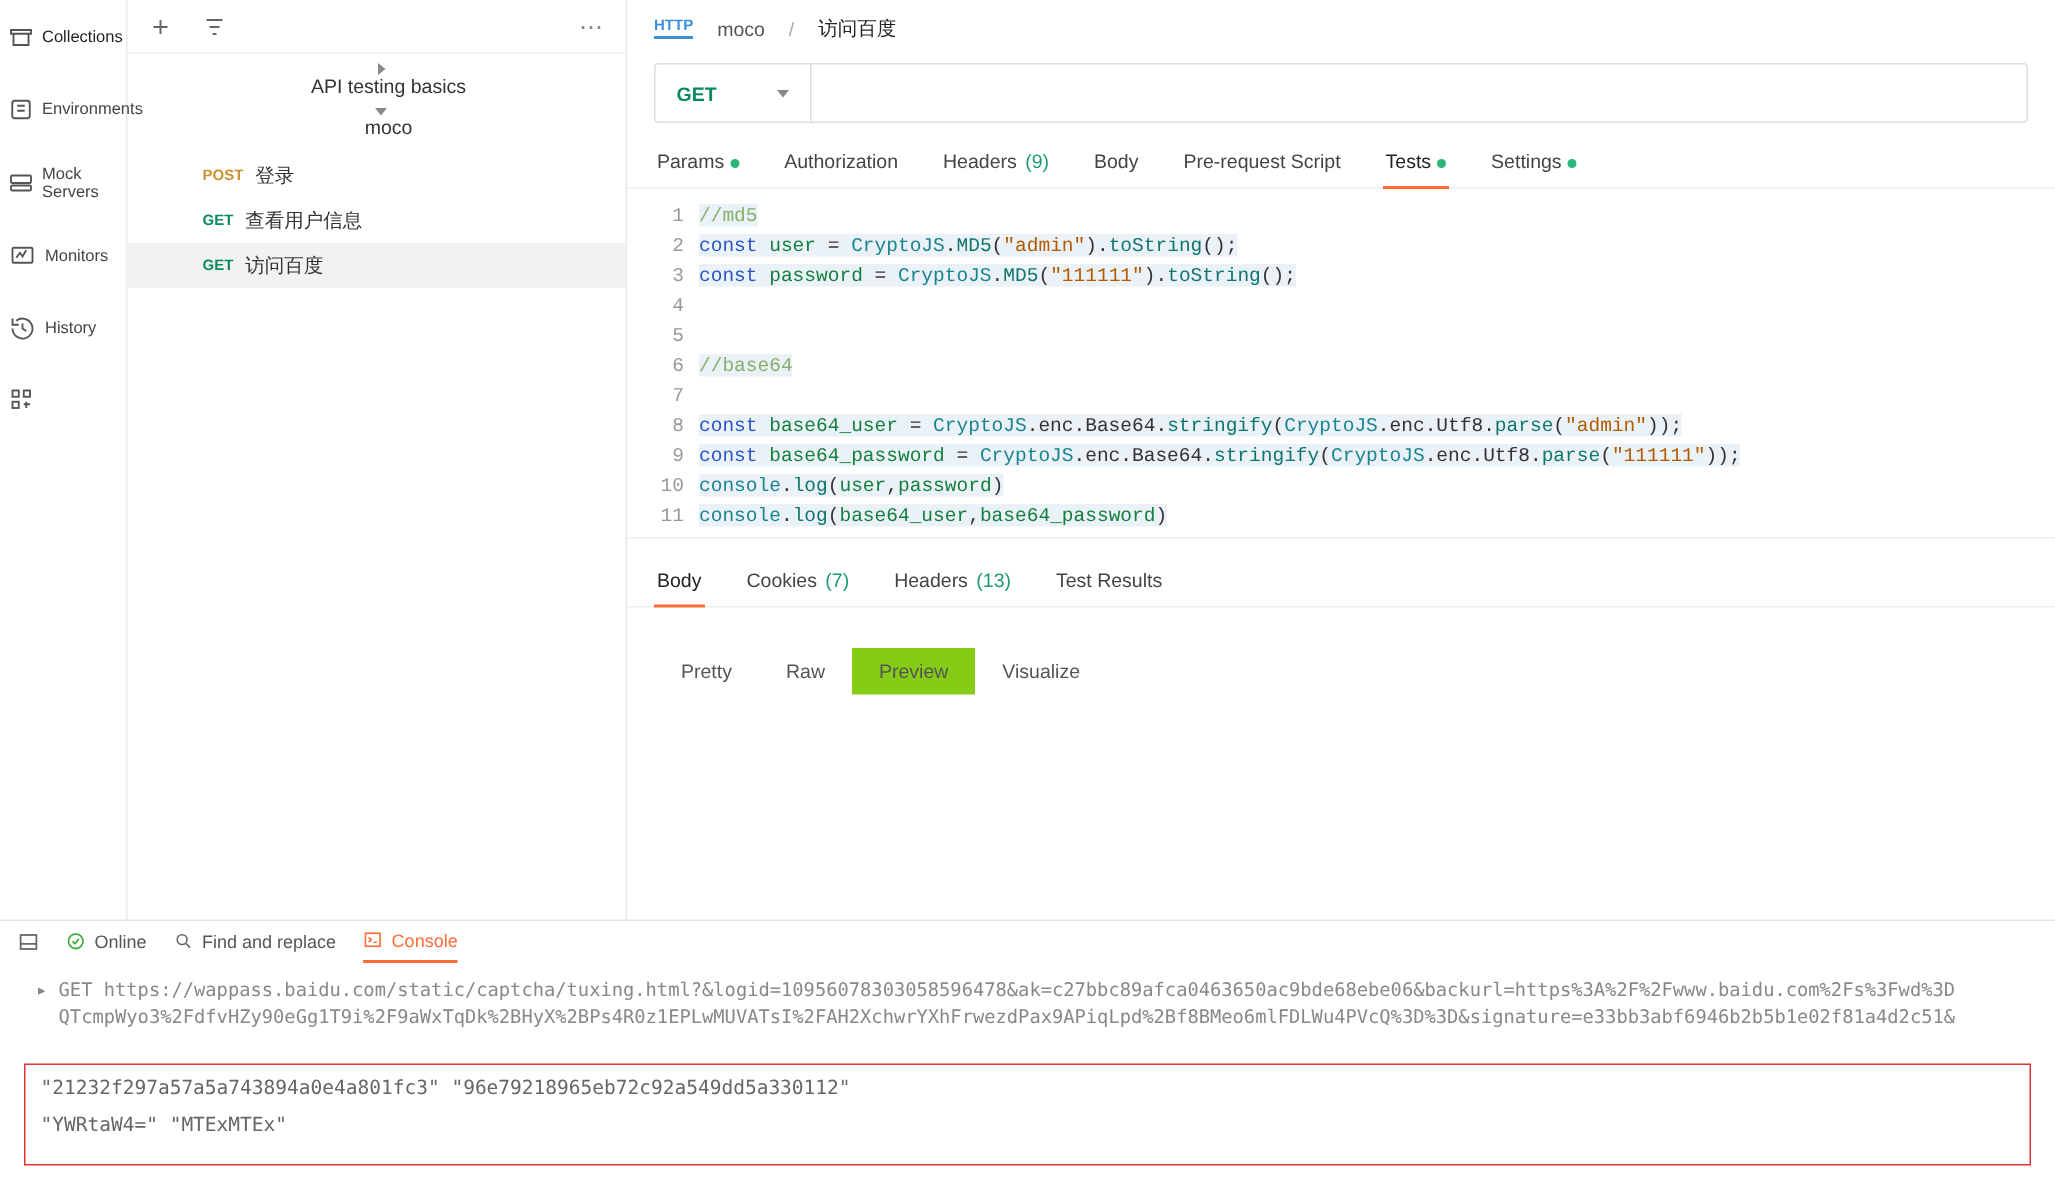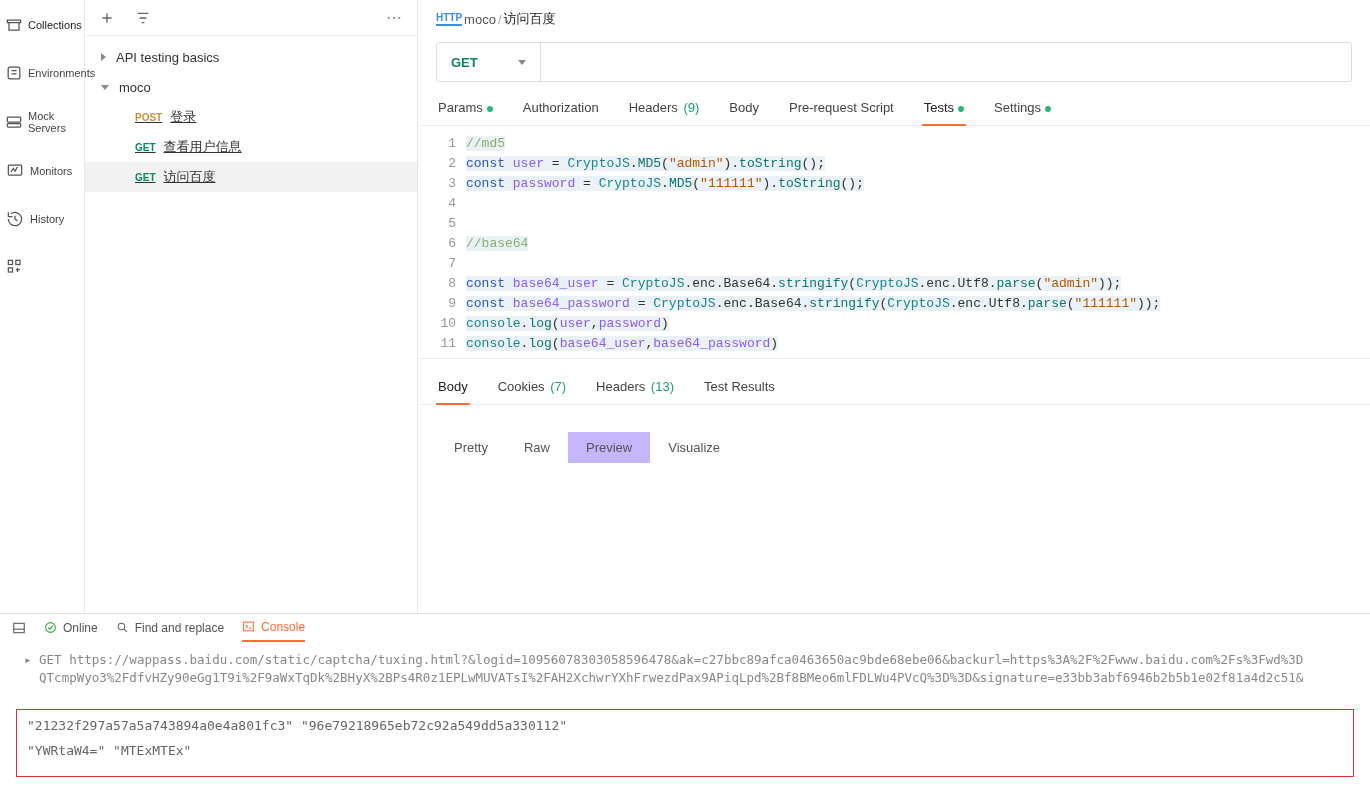--- a/index.html
+++ b/index.html
@@ -12,64 +12,64 @@
   .rail-item.active { color: #222; }
   .rail-icon { width: 22px; height: 22px; display: flex; align-items: center; justify-content: center; }
   .rail svg { stroke: #555; }
   
   .list-panel { width: 333px; border-right: 1px solid #e8e8e8; display: flex; flex-direction: column; }
   .list-head { display: flex; align-items: center; height: 36px; padding: 0 8px; border-bottom: 1px solid #eee; gap: 8px; }
   .ico-btn { width: 28px; height: 28px; display: flex; align-items: center; justify-content: center; cursor: pointer; color: #666; }
   .spacer { flex: 1; }
   .dots { font-size: 16px; letter-spacing: 2px; color: #888; }
   .tree { padding-top: 6px; font-size: 13px; }
-  .tree-row { display: flex; align-items: center; height: 30px; padding-left: 16px; cursor: pointer; }
+  .tree-row { display: flex; align-items: center; height: 30px; padding-left: 16px; cursor: pointer; flex-direction: column; }
   .tree-row.collection { font-weight: 400; }
   .tree-row.collection .chev { margin-right: 10px; }
-  .req-row { display: flex; align-items: center; height: 30px; padding-left: 40px; cursor: pointer; gap: 8px; text-decoration: underline; }
+  .req-row { display: flex; align-items: center; height: 30px; padding-left: 40px; cursor: pointer; gap: 8px; }
   .req-row.depth2 { padding-left: 50px; }
   .req-row.active { background: #f2f2f2; }
   .method { font-size: 10px; font-weight: 700; }
   .method.GET { color: #0a8a5a; }
   .method.POST { color: #c79330; }
   .chev { display:inline-block; width:0;height:0; }
   .chev.right { border-top:4px solid transparent; border-bottom:4px solid transparent; border-left:5px solid #888; }
   .chev.down { border-left:4px solid transparent; border-right:4px solid transparent; border-top:5px solid #888; }
   
   .req-area { flex: 1; display: flex; flex-direction: column; min-width: 0; }
-  .crumb { display: flex; align-items: center; gap: 2px; padding: 10px 18px; font-size: 13px; color: #555; }
+  .crumb { display: flex; align-items: center; gap: 16px; padding: 10px 18px; font-size: 13px; color: #555; }
   .http-badge { font-size: 10px; font-weight: 700; color: #3c8fd9; border-bottom: 2px solid #3c8fd9; padding-bottom: 1px; }
   .crumb .sep { color: #aaa; }
   .url-row { display: flex; align-items: stretch; margin: 4px 18px 0; border: 1px solid #ddd; border-radius: 3px; height: 40px; }
   .method-select { display: flex; align-items: center; gap: 40px; padding: 0 14px; border-right: 1px solid #ddd; color: #0a8a5a; font-weight: 600; cursor: pointer; }
   .method-select .chev.down { border-top-color:#888; }
   .url-input { flex: 1; padding: 0 14px; display: flex; align-items: center; font-size: 13px; color: #333; }
   .tabs1, .tabs2 { display: flex; gap: 26px; padding: 12px 18px 0; border-bottom: 1px solid #eee; font-size: 13px; }
   .tab { padding: 6px 2px 10px; cursor: pointer; color: #444; position: relative; }
   .tab .dot { display:inline-block; width:6px;height:6px; border-radius:50%; background:#2ab77a; margin-left:4px; vertical-align:middle;}
   .tab .count { color: #1f9c6c; margin-left:2px;}
   .tab.active { color: #222; }
   .tab.active::after { content:""; position:absolute; left:0; right:0; bottom:-1px; height:2px; background:#ff6c37; }
   
   .code-area { display: flex; border-bottom: 1px solid #eee; font-family: Consolas, "Courier New", monospace; font-size: 13px; line-height: 20px; margin-top:4px; }
   .gutter { width: 48px; text-align: right; padding: 4px 10px 4px 0; color: #999; background:#fff; }
   .code { flex:1; padding:4px 0; white-space: pre; overflow: hidden; }
   .code .line { height:20px; }
   .hl-bg { background: #eaf1f7; }
   .c-comm { color:#87b06b; }
   .c-kw { color:#2a56c5; }
-  .c-var { color:#8b5cf6; }
+  .c-var { color:#15803d; }
   .c-type { color:#1a8590; }
   .c-fn { color:#0f766e; }
   .c-str { color:#b35900; }
   
   .tabs2 { padding-top: 14px; }
   .view-btns { display:flex; gap:0; padding: 10px 18px 60px; }
   .vbtn { padding: 8px 18px; cursor:pointer; color:#555; background:#fff;margin-top:17px; }
-  .vbtn.active { background:#c4b5fd; }
+  .vbtn.active { background:#84cc16; }
   
   .statusbar { height: 28px; border-top: 1px solid #e2e2e2; display:flex; align-items:center; gap:18px; padding:0 12px; font-size:12px; color:#555;}
   .statusbar .st-item { display:flex; align-items:center; gap:6px; cursor:pointer;}
   .statusbar .st-item.active { color:#ff6c37; border-bottom:2px solid #ff6c37; height:28px;}
   .console-out { padding: 10px 16px 10px 24px; font-family: Consolas, monospace; font-size: 12.5px; color:#888; }
   .console-out .ln { white-space: pre; overflow:hidden; text-overflow: clip; line-height:18px;}
   .boxed { margin:12px 16px; border:1.5px solid #d33; padding:8px 10px; font-family: Consolas, monospace; font-size:13px; color:#666; }
   .boxed .pair { margin-bottom:10px;}
 </style>
 </head>

